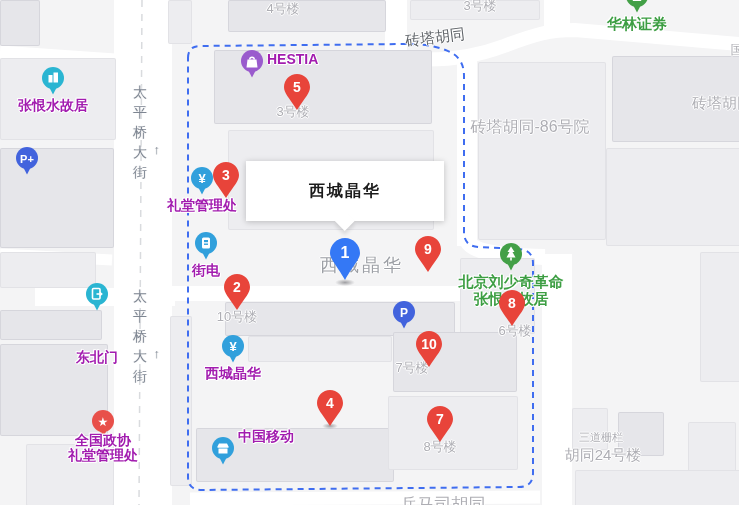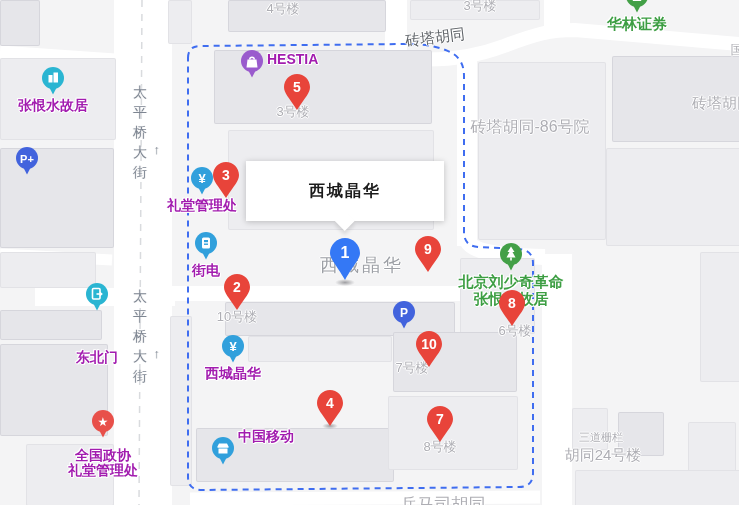--- a/index.html
+++ b/index.html
@@ -159,21 +159,21 @@
           </g>
         </svg></div>
       <div class="poi-label" style="left: 97px; top: 314px; transform: translateX(-50%); margin-top: 36px;">东北门</div>
       <div class="pin" style="left: 91px; top: 410px; width: 24px; height: 28px;"><svg width="24" height="28" viewBox="0 0 24 28">
     <polygon points="7,18 17,18 12,27.5" fill="#e8504a"></polygon>
     <circle cx="12" cy="11" r="11" fill="#e8504a"></circle>
     <g>
             <text x="12" y="15.5" font-size="12" text-anchor="middle" fill="#fff">★</text>
           </g>
         </svg></div>
-      <div class="poi-label" style="left: 103px; top: 448px; transform: translateX(-50%);">全国政协
+      <div class="poi-label" style="left: 103px; top: 433px; transform: translateX(-50%);">全国政协
 礼堂管理处</div>
       <div class="pin" style="left: 240px; top: 50px; width: 24px; height: 28px;"><svg width="24" height="28" viewBox="0 0 24 28">
     <polygon points="7,18 17,18 12,27.5" fill="#9a5bcd"></polygon>
     <circle cx="12" cy="11" r="11" fill="#9a5bcd"></circle>
     <g>
             <path d="M7.5 9.5h9l1 8h-11z" fill="#fff"></path>
             <path d="M9.7 9.5a2.3 2.3 0 0 1 4.6 0" fill="none" stroke="#fff" stroke-width="1.4"></path>
           </g>
         </svg></div>
       <div class="poi-label" style="left: 267px; top: 52px;">HESTIA</div>

